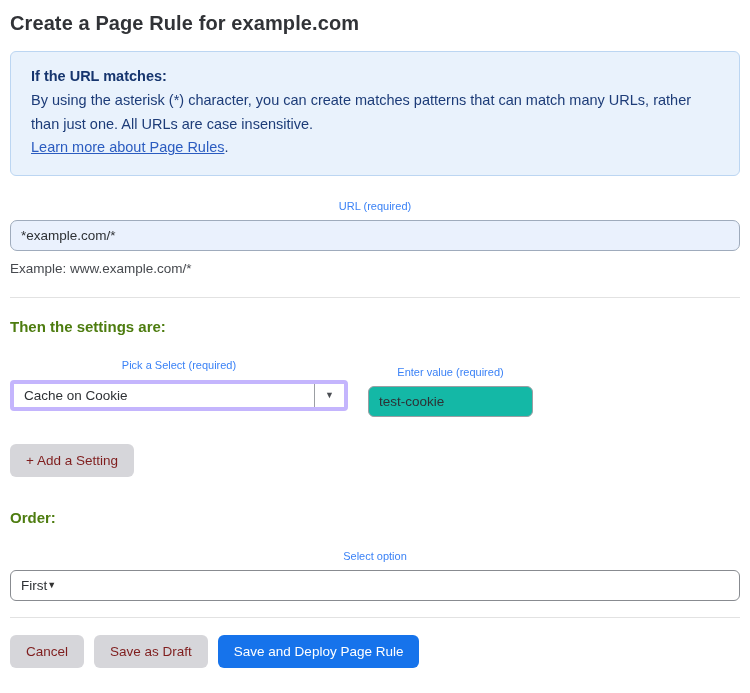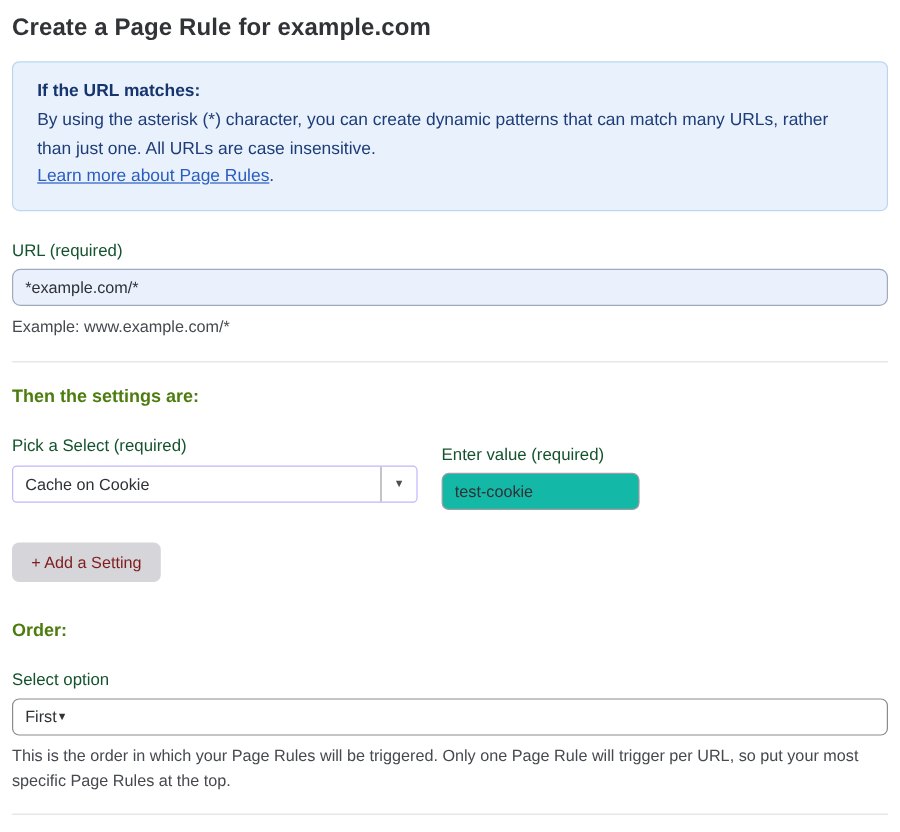--- a/index.html
+++ b/index.html
@@ -36,23 +36,24 @@
     font-weight: bold;
     color: #16356e;
   }
   .info-box-body { margin-top: 1px; }
   .info-box a {
     color: #2b5cc0;
     text-decoration: underline;
     cursor: pointer;
   }
   .field-label {
-    font-size: 14px;
-    color: #14532d;
+    font-size: 11px;
+    color: #3b82f6;
     margin-top: 24px;
+    text-align: center;
   }
   .url-input {
     display: block;
     width: 100%;
     height: 31px;
     margin-top: 8px;
     background: #eaf1fd;
     border: 1px solid #9fabbc;
     border-radius: 7px;
     padding: 0 10px;
@@ -83,21 +84,21 @@
     align-items: flex-start;
     margin-top: 24px;
   }
   .settings-col-left { width: 338px; }
   .settings-col-right { margin-left: 20px; margin-top: 7px; }
   .settings-row .field-label { margin-top: 0; }
   .select-widget {
     margin-top: 9px;
     width: 338px;
     height: 31px;
-    border: 1px solid #c4b5fd;
+    border: 4px solid #c4b5fd;
     border-radius: 4px;
     background: #ffffff;
     display: flex;
     align-items: stretch;
     cursor: pointer;
   }
   .select-widget-value {
     flex: 1;
     display: flex;
     align-items: center;
@@ -173,21 +174,21 @@
 </style>
 </head>
 <body>
 
 <div class="page">
 
   <h1 class="page-title">Create a Page Rule for example.com</h1>
 
   <div class="info-box">
     <div class="info-box-heading">If the URL matches:</div>
-    <div class="info-box-body">By using the asterisk (*) character, you can create dynamic patterns that can match many URLs, rather than just one. All URLs are case insensitive.</div>
+    <div class="info-box-body">By using the asterisk (*) character, you can create matches patterns that can match many URLs, rather than just one. All URLs are case insensitive.</div>
     <div>
       <a>Learn more about Page Rules</a><span>.</span>
     </div>
   </div>
 
   <div class="field-label">URL (required)</div>
   <input class="url-input" type="text" value="*example.com/*" style="">
   <div class="helper-text">Example: www.example.com/*</div>
 
   <hr class="divider">
@@ -212,21 +213,20 @@
 
   <button class="btn btn-gray add-setting-btn">+ Add a Setting</button>
 
   <div class="section-heading order-heading">Order:</div>
 
   <div class="field-label">Select option</div>
   <div class="order-select">
     <span>First</span>
     <span class="caret">▼</span>
   </div>
-  <div class="helper-text order-helper">This is the order in which your Page Rules will be triggered. Only one Page Rule will trigger per URL, so put your most specific Page Rules at the top.</div>
 
   <hr class="divider footer-divider">
 
   <div class="footer-actions">
     <button class="btn btn-gray">Cancel</button>
     <button class="btn btn-gray">Save as Draft</button>
     <button class="btn btn-blue">Save and Deploy Page Rule</button>
   </div>
 
 </div>

